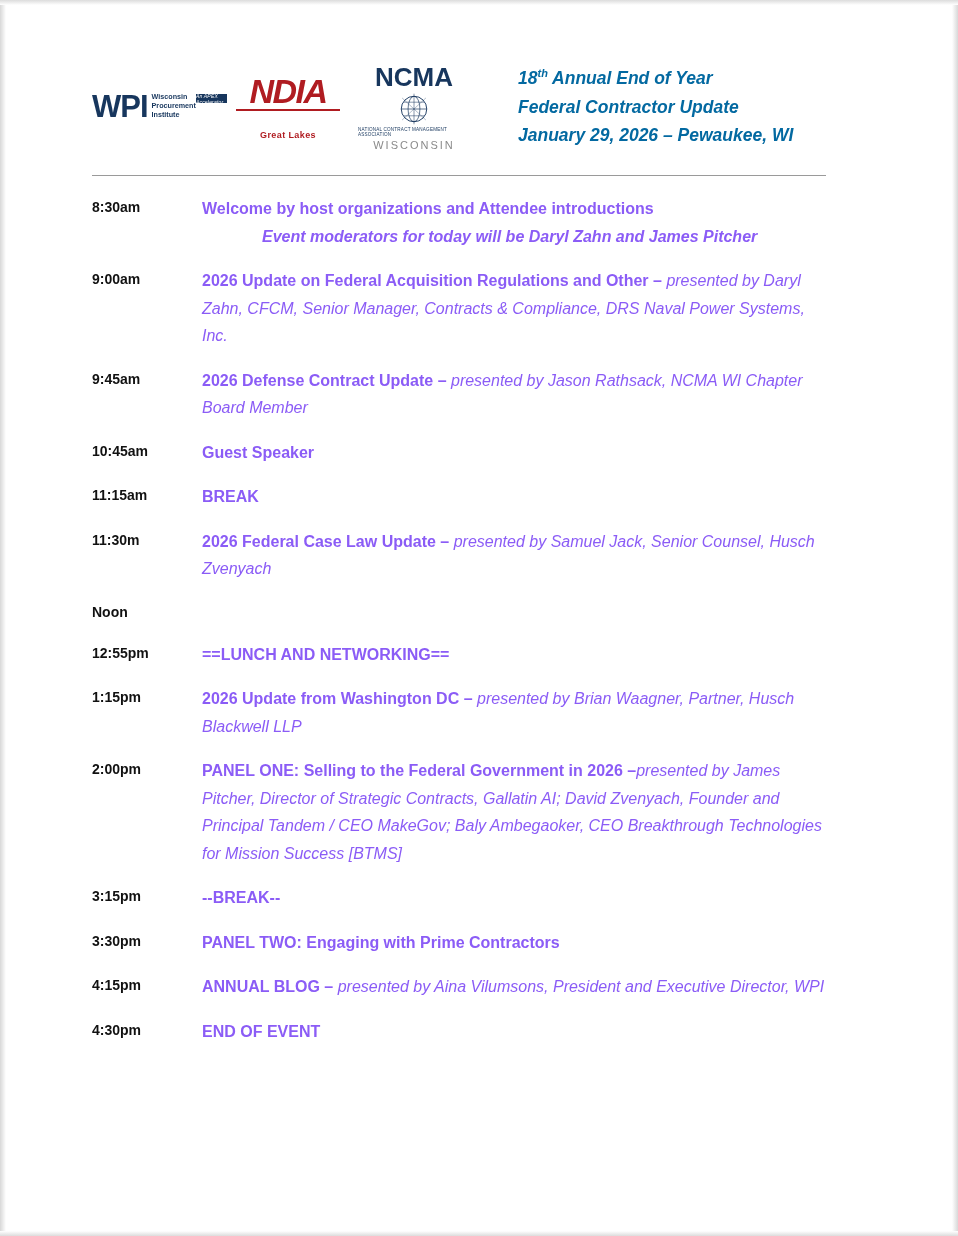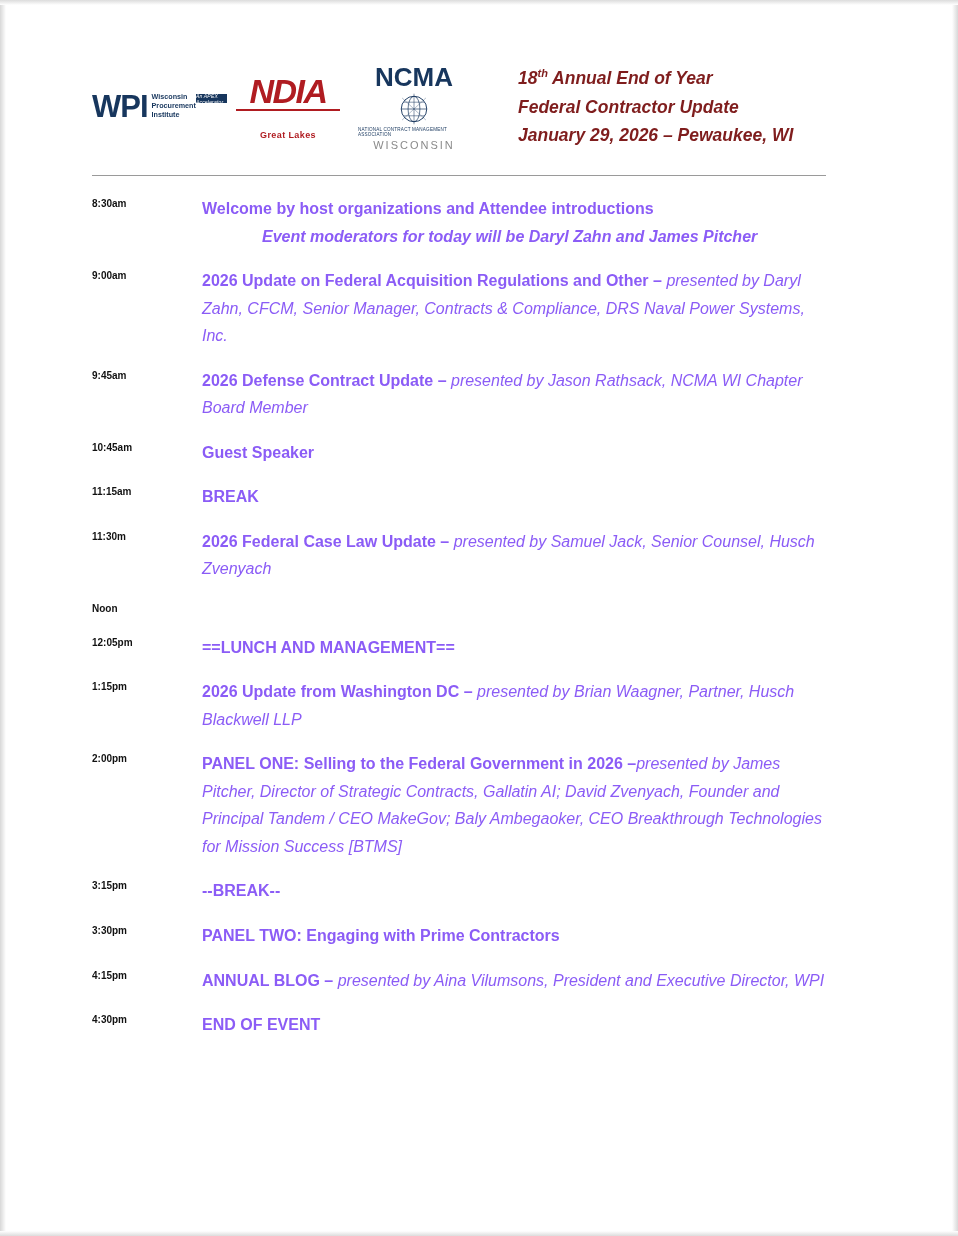--- a/index.html
+++ b/index.html
@@ -174,21 +174,21 @@
   }
 
   .title-block {
     flex: 1 1 auto;
     text-align: left;
     padding-left: 48px;
     font-weight: bold;
     font-style: italic;
     font-size: 17.5px;
     line-height: 1.62;
-    color: #7f1d1d;
+    color: #0369a1;
   }
   .title-block sup {
     font-size: 11px;
     vertical-align: super;
   }
 
   .rule {
     position: absolute;
     left: 92px;
     top: 175px;
@@ -203,21 +203,21 @@
     left: 92px;
     top: 195px;
     width: 742px;
   }
   .row {
     display: flex;
     margin-bottom: 17px;
   }
   .time {
     flex: 0 0 110px;
-    font-size: 10px;
+    font-size: 14px;
     font-weight: bold;
     color: #111111;
     line-height: 1.72;
   }
   .desc {
     flex: 1 1 auto;
     font-size: 16px;
     line-height: 1.72;
     color: #8b5cf6;
   }
@@ -312,22 +312,22 @@
         <div class="desc"><b>BREAK</b></div>
       </div>
       <div class="row">
         <div class="time">11:30m</div>
         <div class="desc"><b>2026 Federal Case Law Update – </b><i>presented by Samuel Jack, Senior Counsel, Husch Zvenyach</i></div>
       </div>
       <div class="row">
         <div class="time">Noon</div>
       </div>
       <div class="row">
-        <div class="time">12:05pm</div>
-        <div class="desc"><b>==LUNCH AND MANAGEMENT==</b></div>
+        <div class="time">12:55pm</div>
+        <div class="desc"><b>==LUNCH AND NETWORKING==</b></div>
       </div>
       <div class="row">
         <div class="time">1:15pm</div>
         <div class="desc"><b>2026 Update from Washington DC – </b><i>presented by Brian Waagner, Partner, Husch Blackwell LLP</i></div>
       </div>
       <div class="row">
         <div class="time">2:00pm</div>
         <div class="desc"><b>PANEL ONE:  Selling to the Federal Government in 2026 –</b><i>presented by James Pitcher, Director of Strategic Contracts, Gallatin AI; David Zvenyach, Founder and Principal Tandem / CEO MakeGov; Baly Ambegaoker, CEO Breakthrough Technologies for Mission Success [BTMS]</i></div>
       </div>
       <div class="row">

